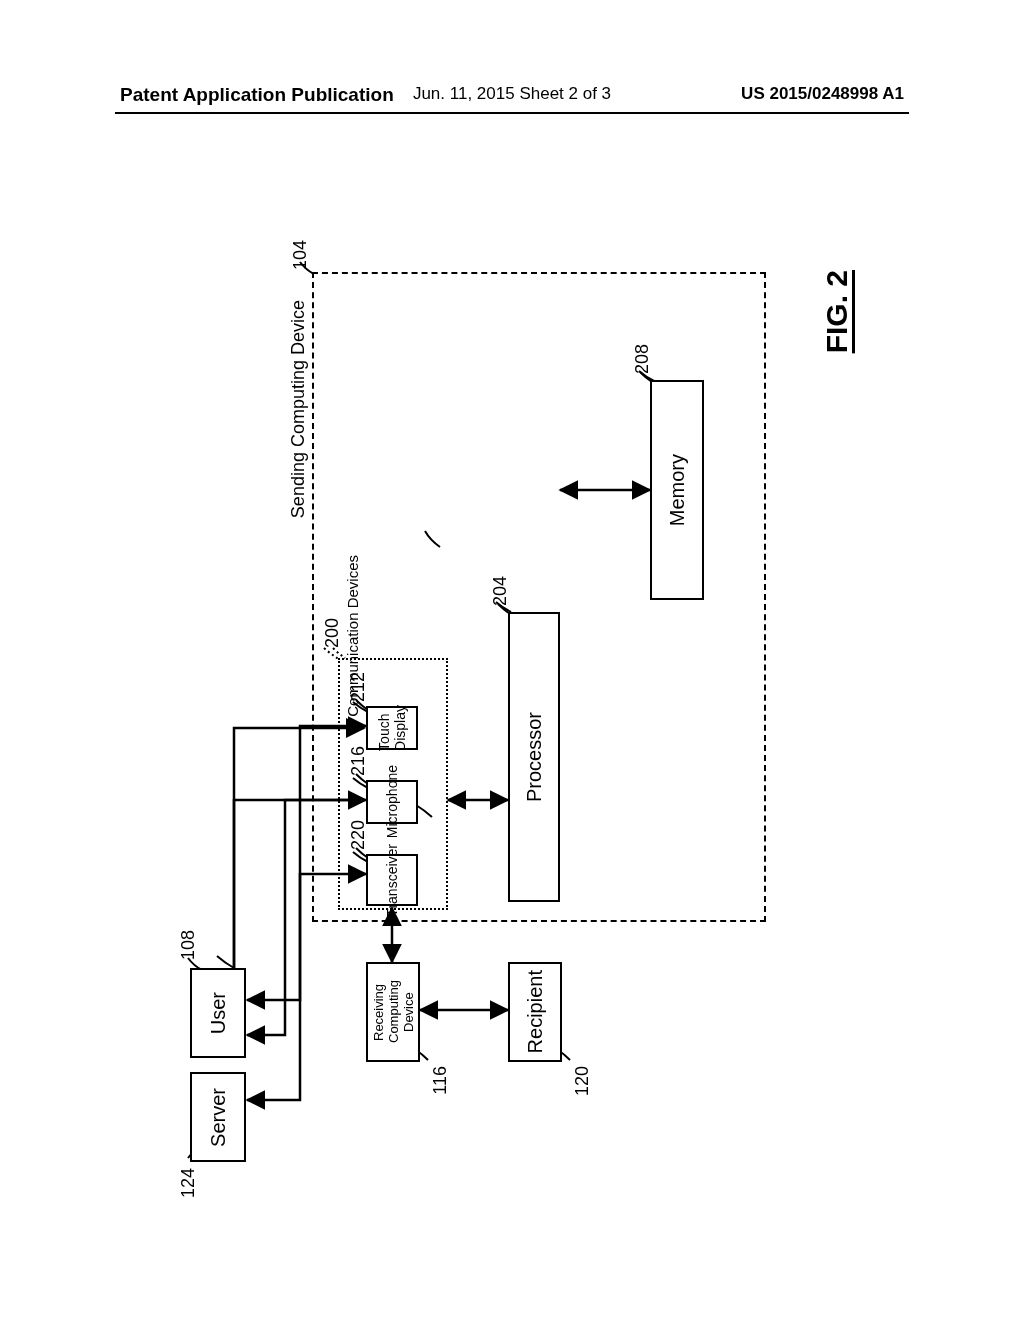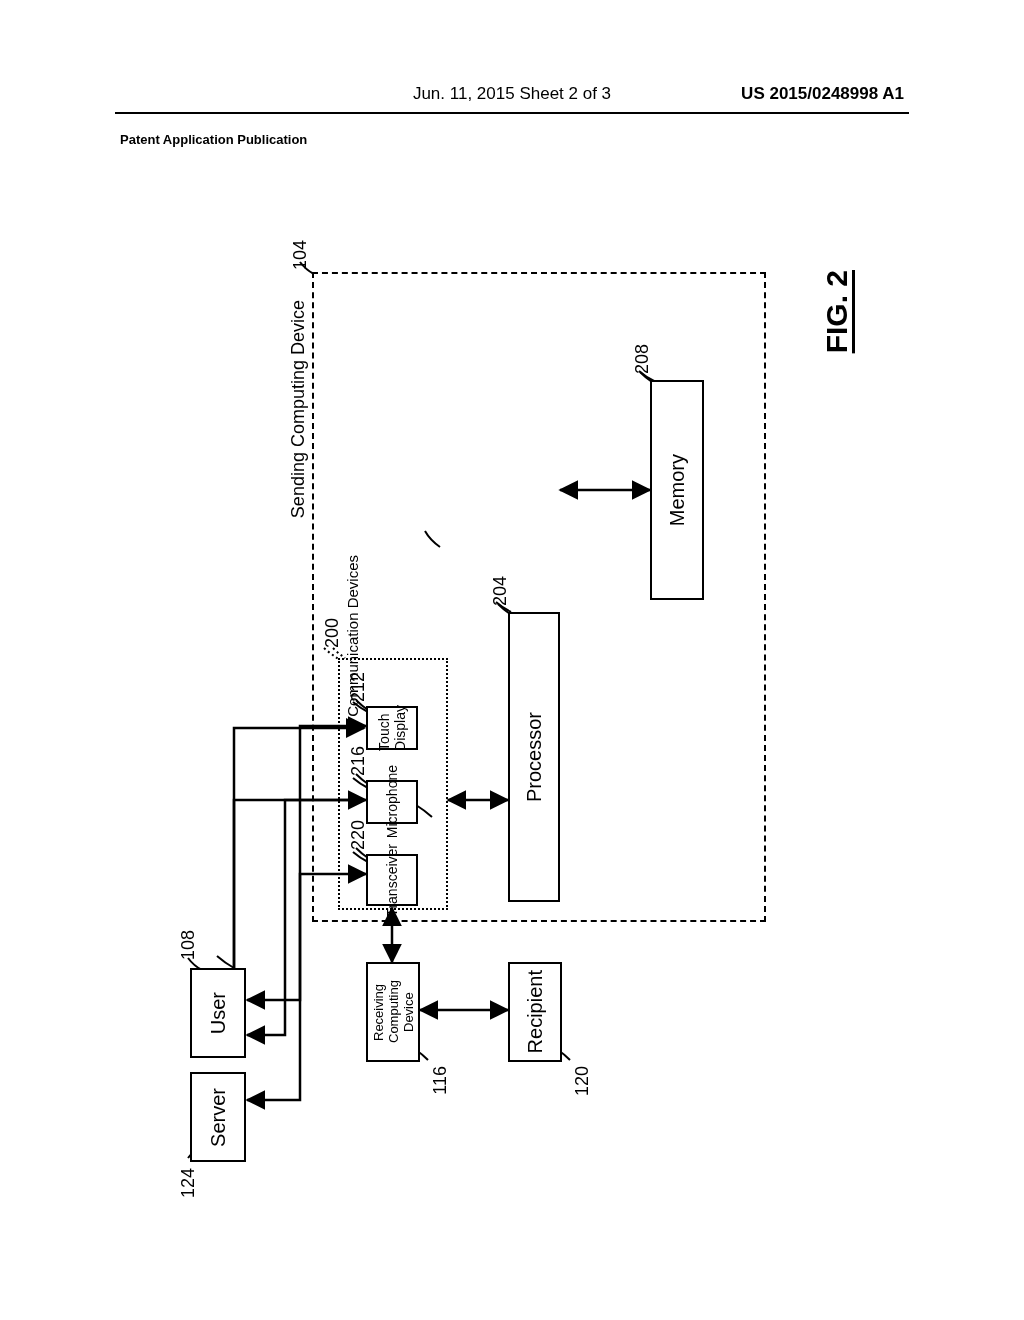--- a/index.html
+++ b/index.html
@@ -1,19 +1,19 @@
 <!DOCTYPE html>
 <html><head>
 <meta charset="utf-8">
 <style>
   * { box-sizing: border-box; margin: 0; padding: 0; }
   html, body { width: 1024px; height: 1320px; background: #fff; font-family: Arial, Helvetica, sans-serif; color: #000; }
   .page { position: relative; width: 1024px; height: 1320px; }
   .header-line { position: absolute; top: 112px; left: 115px; right: 115px; height: 2px; background: #000; }
-  .hdr-left { position: absolute; top: 84px; left: 120px; font-weight: bold; font-size: 13px; margin-top: 48px; }
+  .hdr-left { position: absolute; top: 84px; left: 120px; font-weight: bold; font-size: 19px; }
   .hdr-center { position: absolute; top: 84px; left: 0; width: 1024px; text-align: center; font-size: 17px; }
   .hdr-right { position: absolute; top: 84px; right: 120px; font-weight: bold; font-size: 17px; }
 
   .box { position: absolute; border: 2.5px solid #000; background: #fff; display: flex; align-items: center; justify-content: center; }
   .vlabel { writing-mode: vertical-rl; transform: rotate(180deg); font-size: 20px; font-weight: normal; }
 
   .dashed-outer { position: absolute; border: 2.5px dashed #000; }
   .dotted-inner { position: absolute; border: 2px dotted #000; }
 
   .ref { position: absolute; font-size: 18px; }

